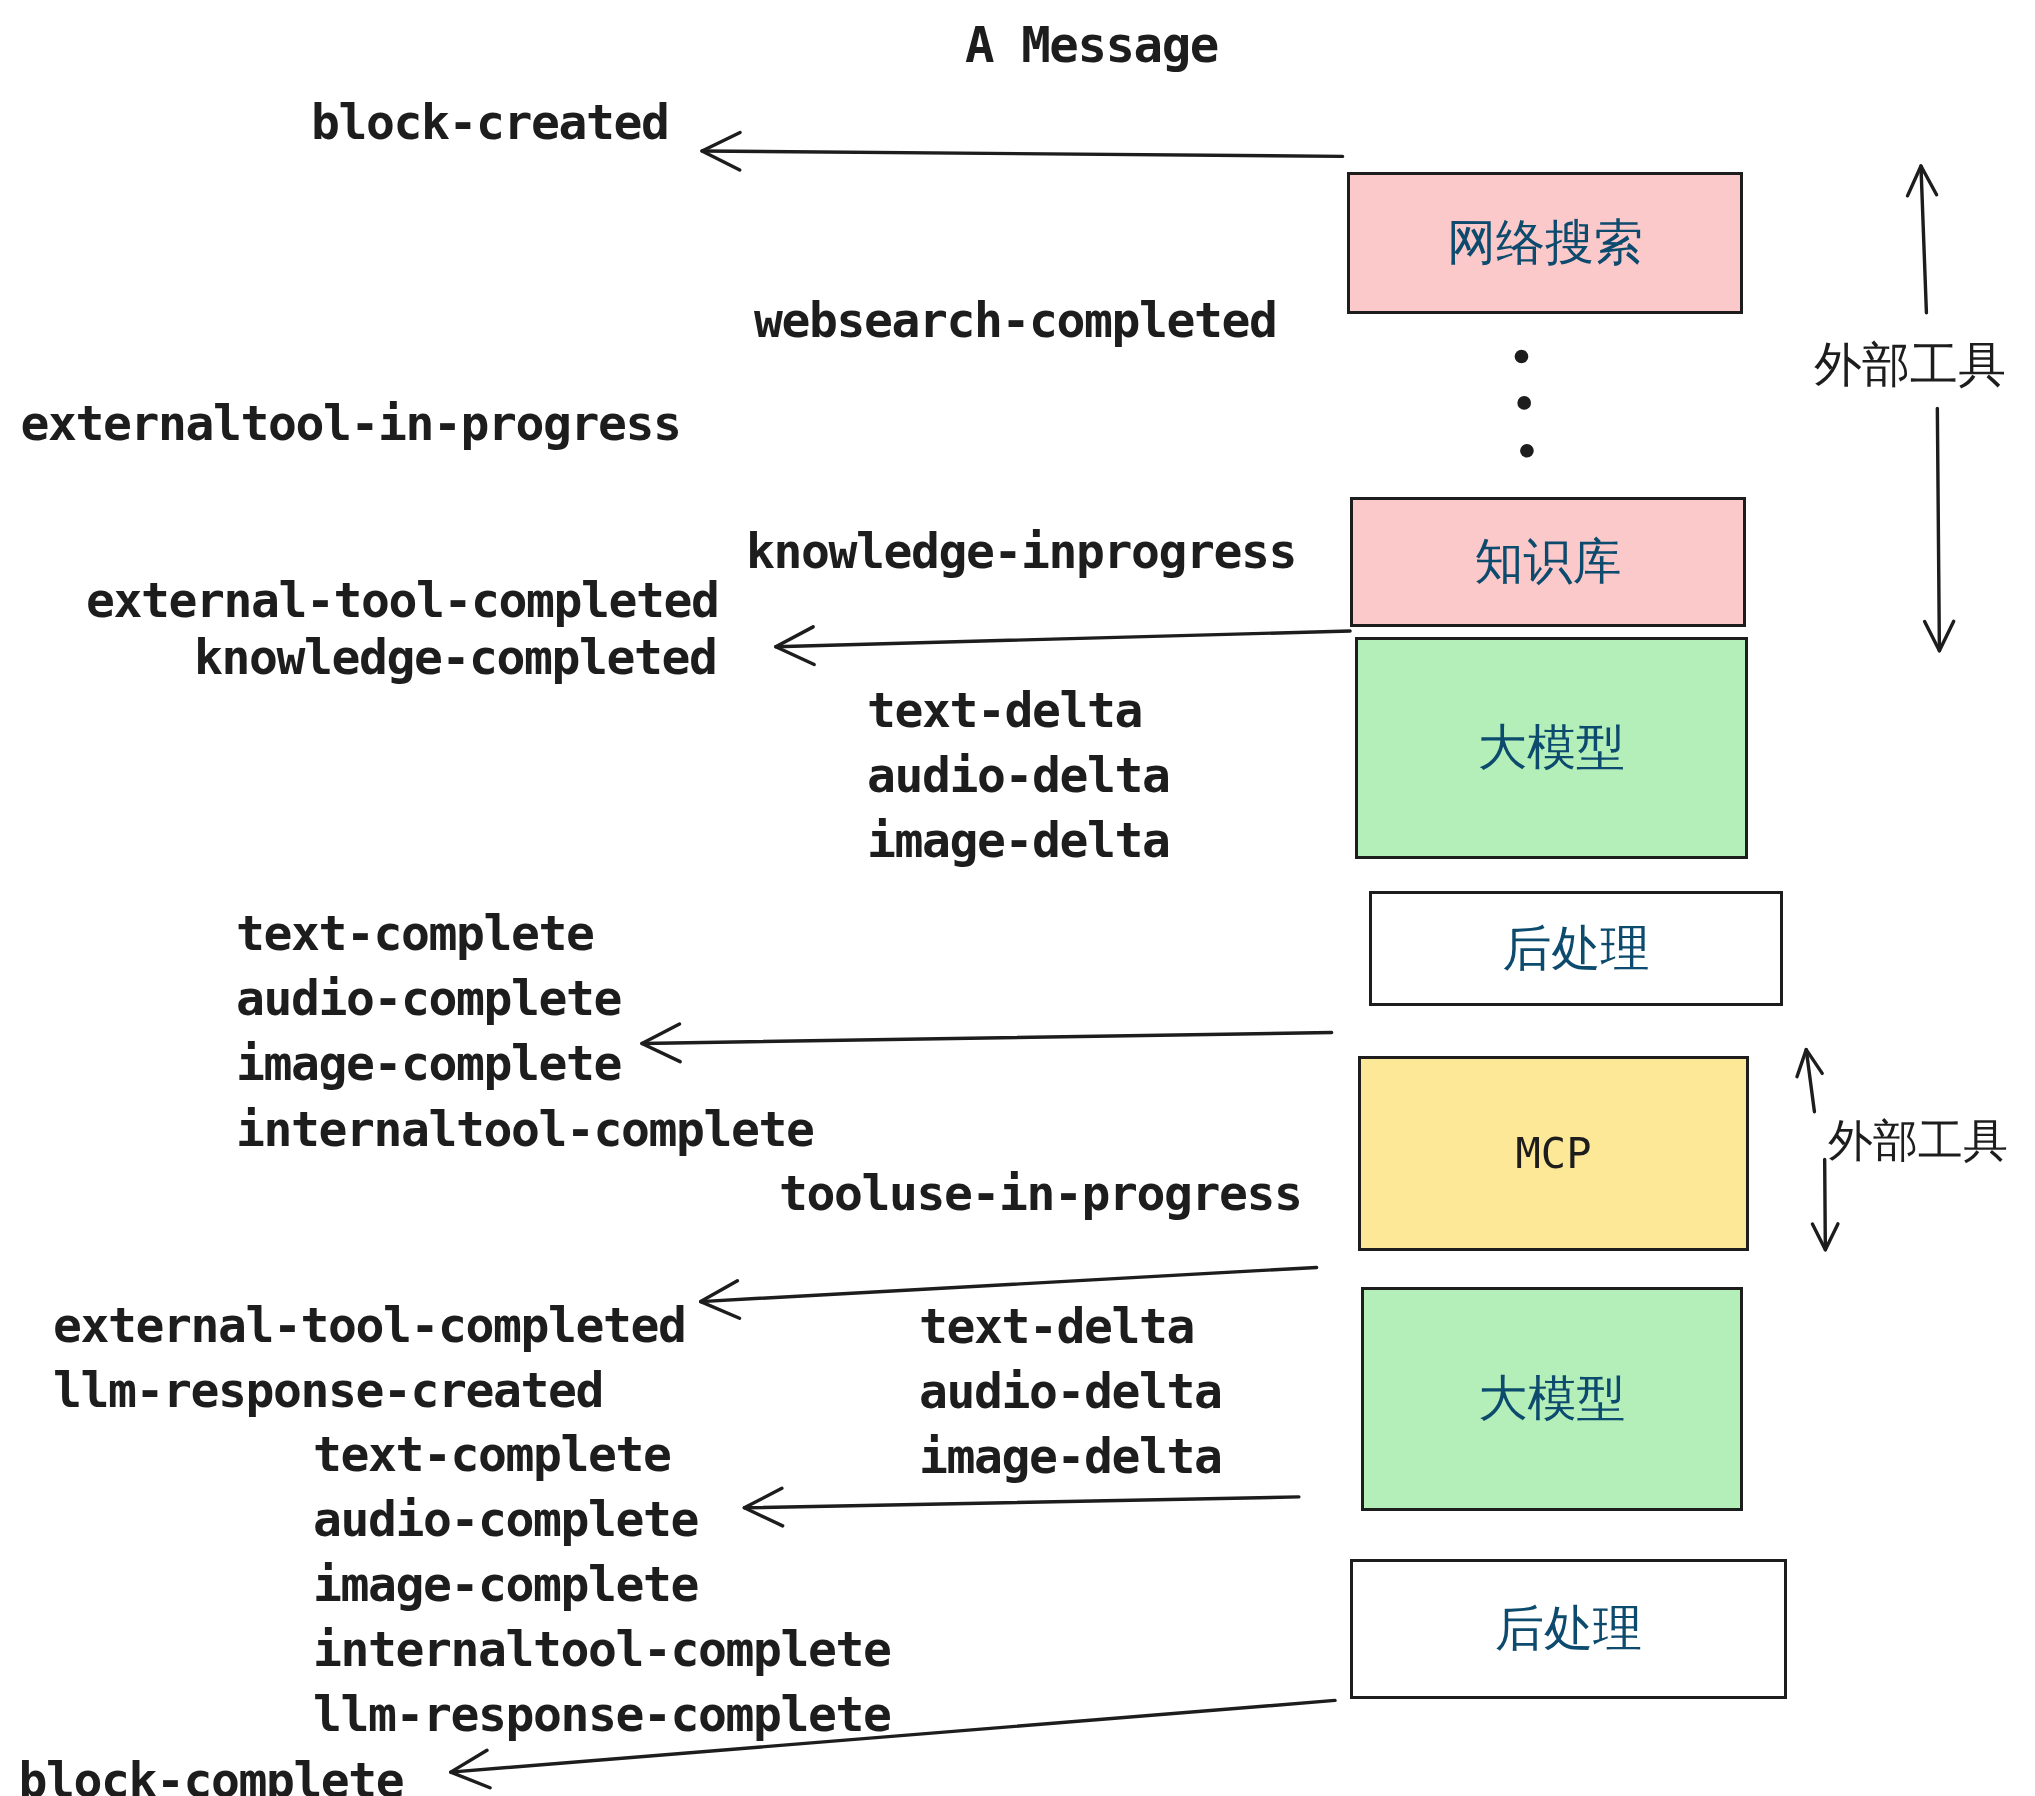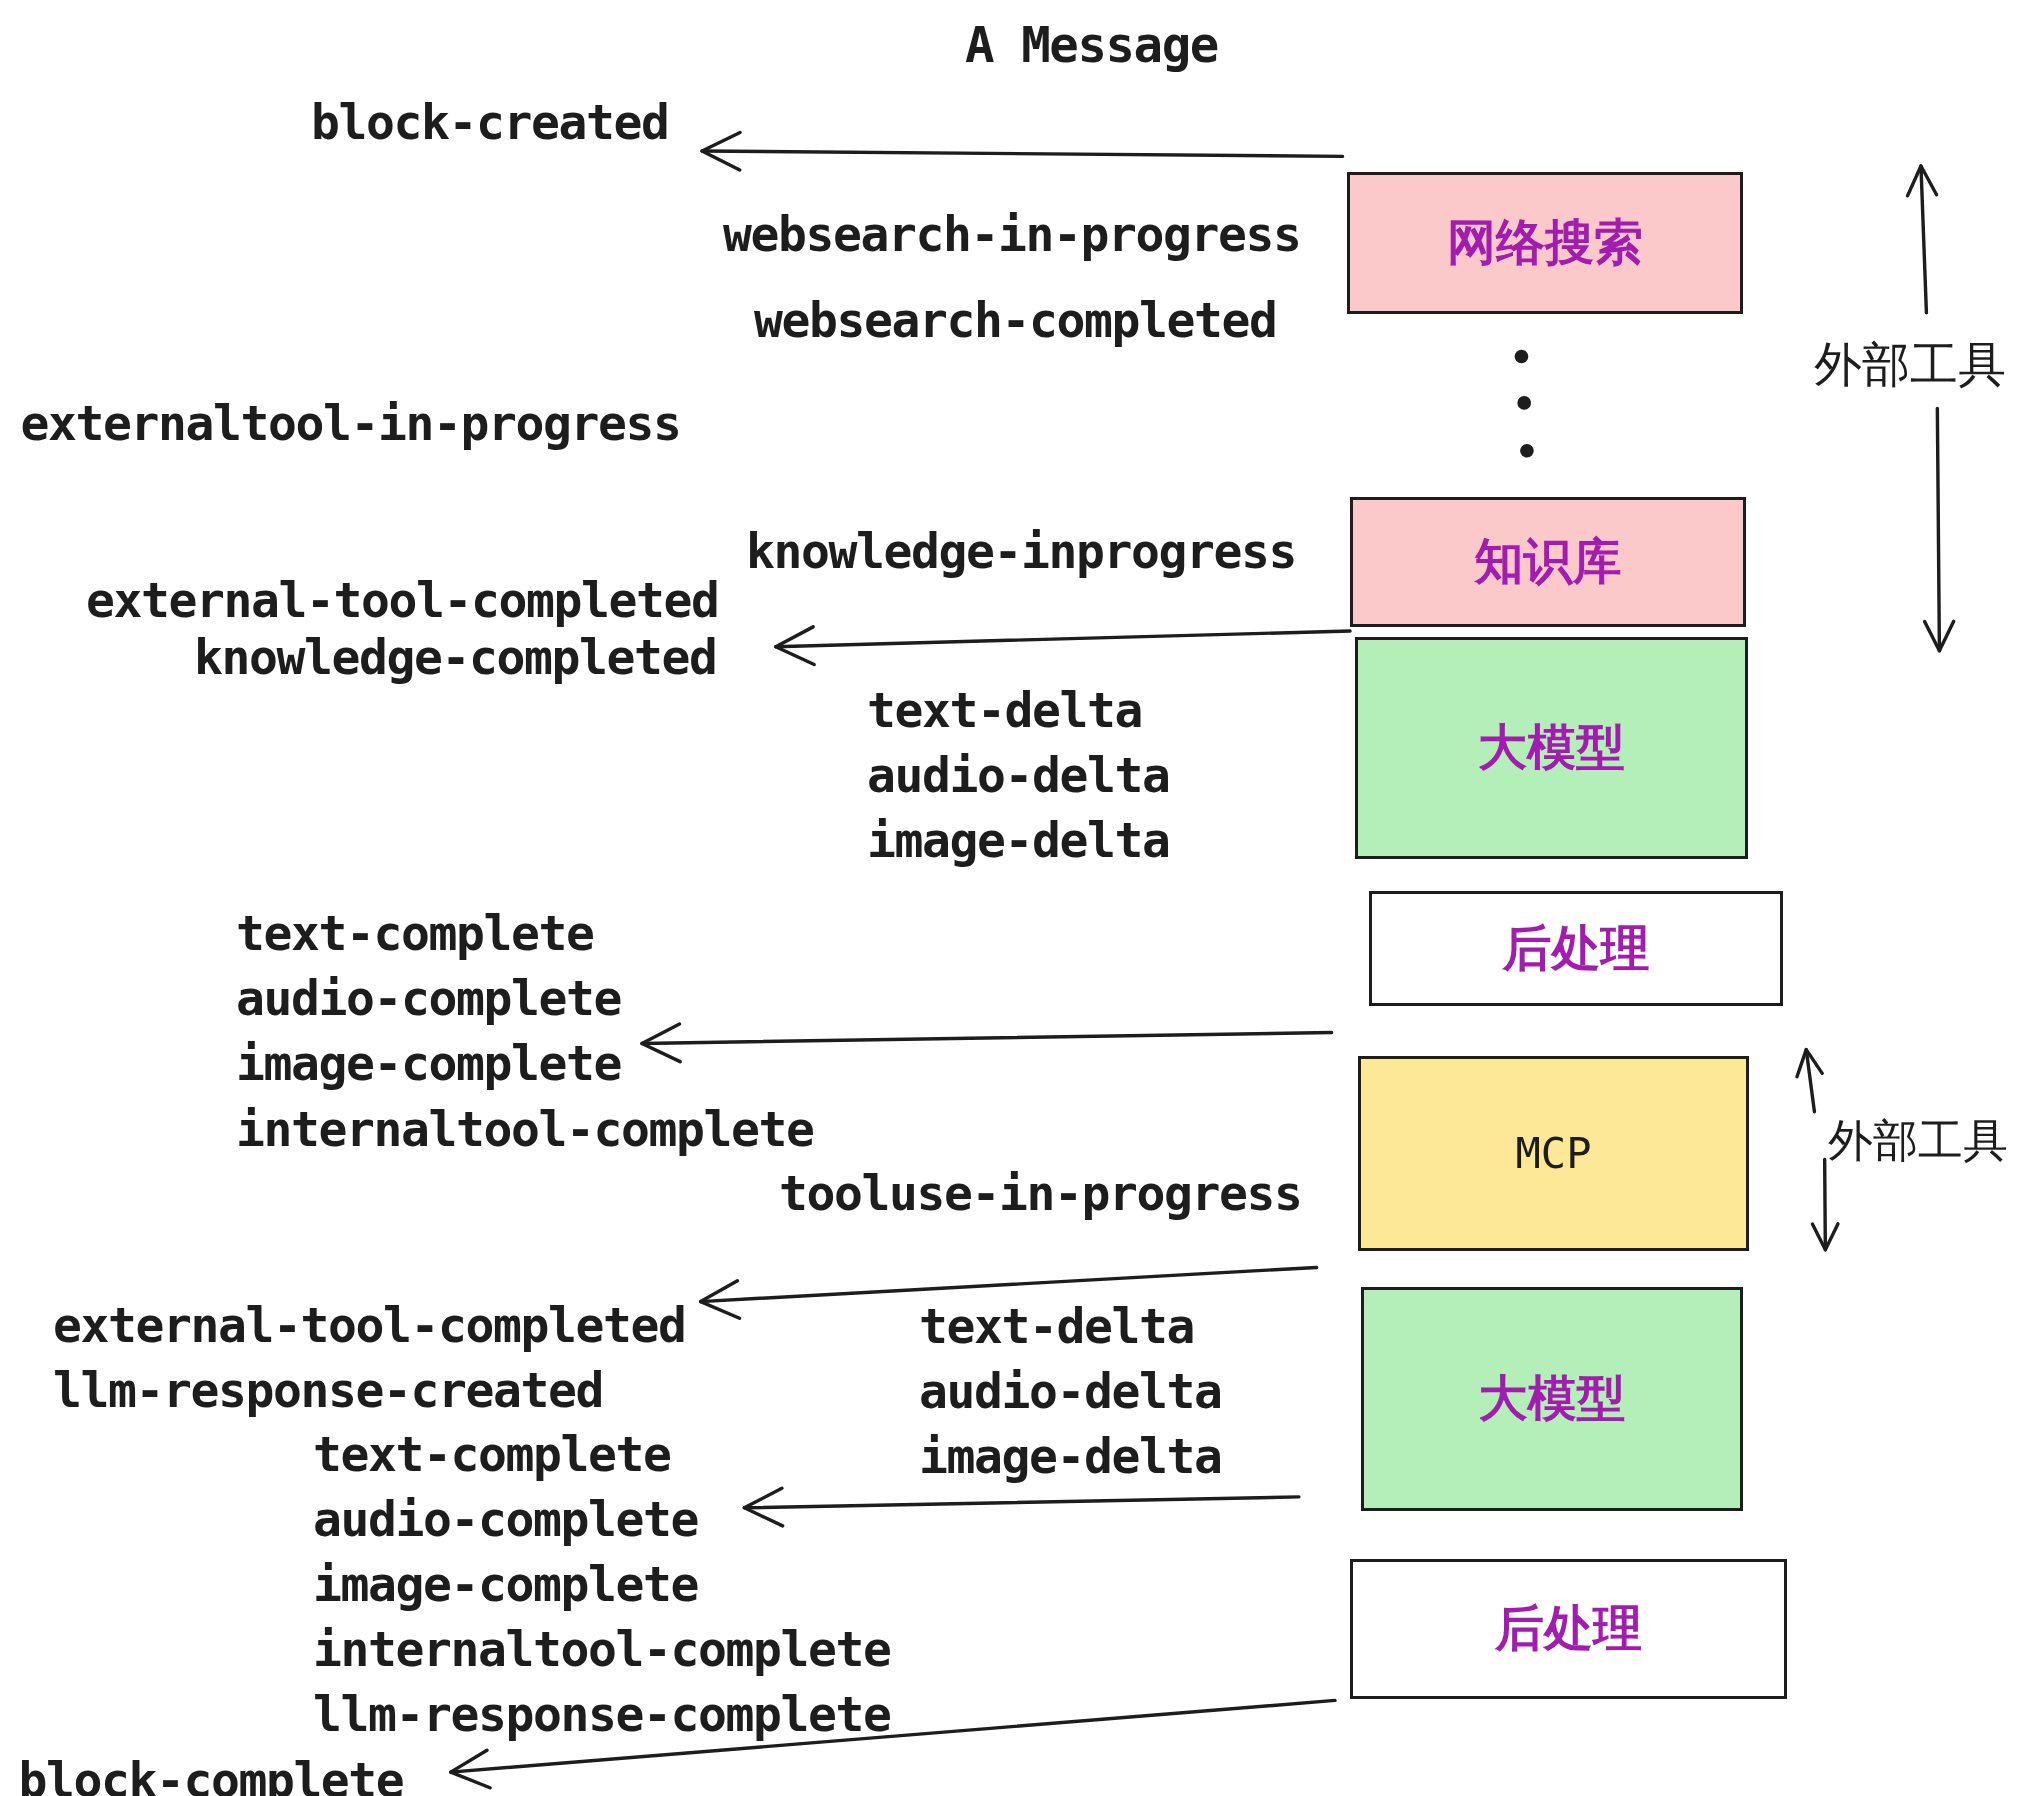--- a/index.html
+++ b/index.html
@@ -5,22 +5,22 @@
   html,body{margin:0;padding:0;background:#ffffff;}
   #canvas{position:relative;width:2035px;height:1796px;background:#ffffff;overflow:hidden;
           font-family:"DejaVu Sans Mono","Liberation Mono",monospace;padding-left:37px;}
   #arrow-layer{position:absolute;left:0;top:0;width:2035px;height:1796px;}
   .ev{position:absolute;font-family:"DejaVu Sans Mono","Liberation Mono",monospace;
       font-weight:700;font-size:48px;line-height:1.05;color:#1d1d1d;white-space:nowrap;letter-spacing:-1.4px;}
   .title{position:absolute;font-family:"DejaVu Sans Mono","Liberation Mono",monospace;
       font-weight:700;font-size:49px;color:#1d1d1d;white-space:nowrap;letter-spacing:-1.4px;}
   .box{position:absolute;box-sizing:border-box;border:3.4px solid #1d1d1d;
       display:flex;align-items:center;justify-content:center;}
-  .box-label{font-family:"DejaVu Sans","Liberation Sans",sans-serif;font-weight:700;
-      font-size:49px;color:#a21caf;white-space:nowrap;}
+  .box-label{font-family:"DejaVu Sans","Liberation Sans",sans-serif;font-weight:400;
+      font-size:49px;color:#0c4a6e;white-space:nowrap;}
   .mcp-label{font-family:"DejaVu Sans Mono","Liberation Mono",monospace;font-weight:400;
       font-size:42px;color:#1d1d1d;}
   .side{position:absolute;font-family:"DejaVu Sans","Liberation Sans",sans-serif;font-weight:400;
       font-size:48px;color:#1d1d1d;white-space:nowrap;}
   .side2{font-size:45px;}
 </style>
 </head>
 <body>
 
 <div id="canvas">
@@ -69,21 +69,20 @@
       <g>
         <circle cx="2228" cy="522" r="10" fill="#1D1D1D"></circle>
         <circle cx="2232" cy="590" r="10" fill="#1D1D1D"></circle>
         <circle cx="2236" cy="660" r="10" fill="#1D1D1D"></circle>
       </g>
     </svg>
 
   <div class="title" style="left:965px;top:17px;">A Message</div>
 
   <div class="ev" style="left:311px;top:97px;">block-created</div>
-  <div class="ev" style="left:723px;top:209px;">websearch-in-progress</div>
   <div class="ev" style="left:20.5px;top:398px;">externaltool-in-progress</div>
   <div class="ev" style="left:754px;top:295px;">websearch-completed</div>
   <div class="ev" style="left:746px;top:526px;">knowledge-inprogress</div>
   <div class="ev" style="left:86px;top:575px;">external-tool-completed</div>
   <div class="ev" style="left:194px;top:632px;">knowledge-completed</div>
 
   <div class="ev" style="left:867px;top:685px;">text-delta</div>
   <div class="ev" style="left:867px;top:750px;">audio-delta</div>
   <div class="ev" style="left:867px;top:815px;">image-delta</div>
 

